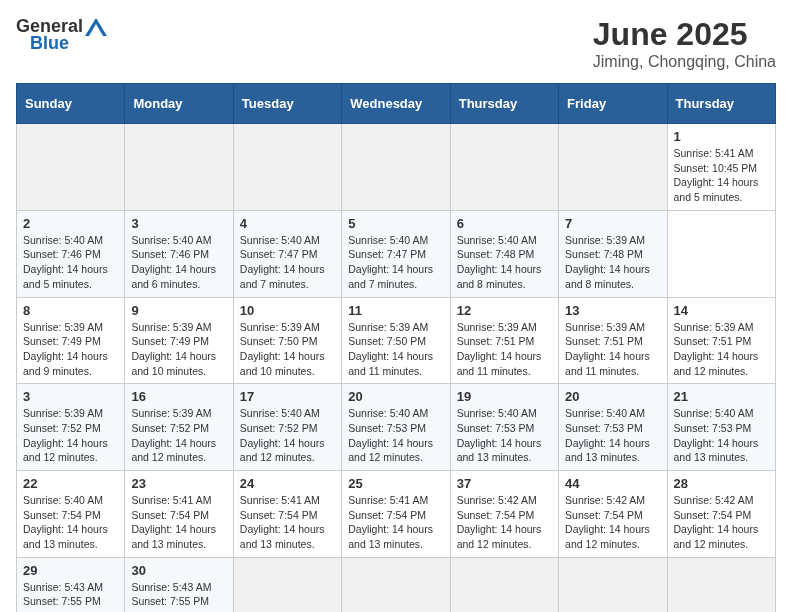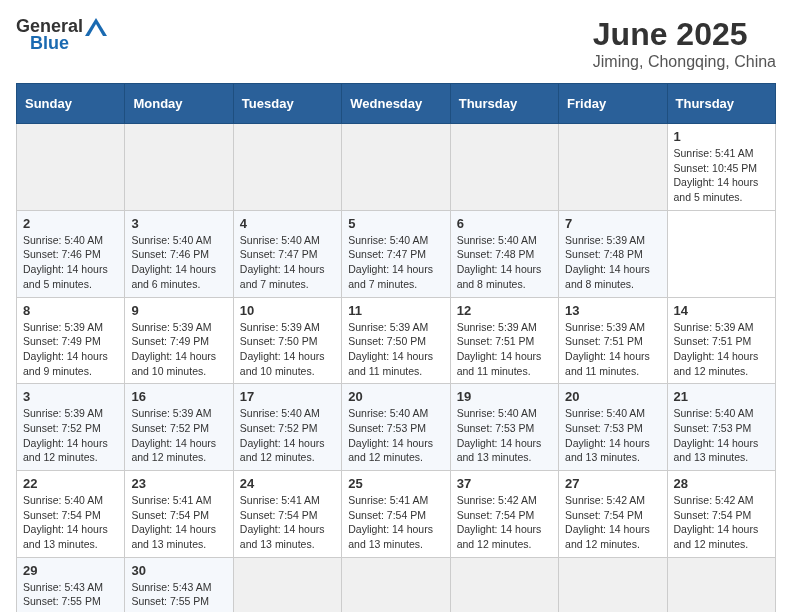--- a/index.html
+++ b/index.html
@@ -361,21 +361,21 @@
         <td>
           <span class="day-number">37</span>
           <div class="cell-content">
             <div>Sunrise: 5:42 AM</div>
             <div>Sunset: 7:54 PM</div>
             <div>Daylight: 14 hours</div>
             <div>and 12 minutes.</div>
           </div>
         </td>
         <td>
-          <span class="day-number">27</span>
+          <span class="day-number">44</span>
           <div class="cell-content">
             <div>Sunrise: 5:42 AM</div>
             <div>Sunset: 7:54 PM</div>
             <div>Daylight: 14 hours</div>
             <div>and 12 minutes.</div>
           </div>
         </td>
         <td>
           <span class="day-number">28</span>
           <div class="cell-content">

